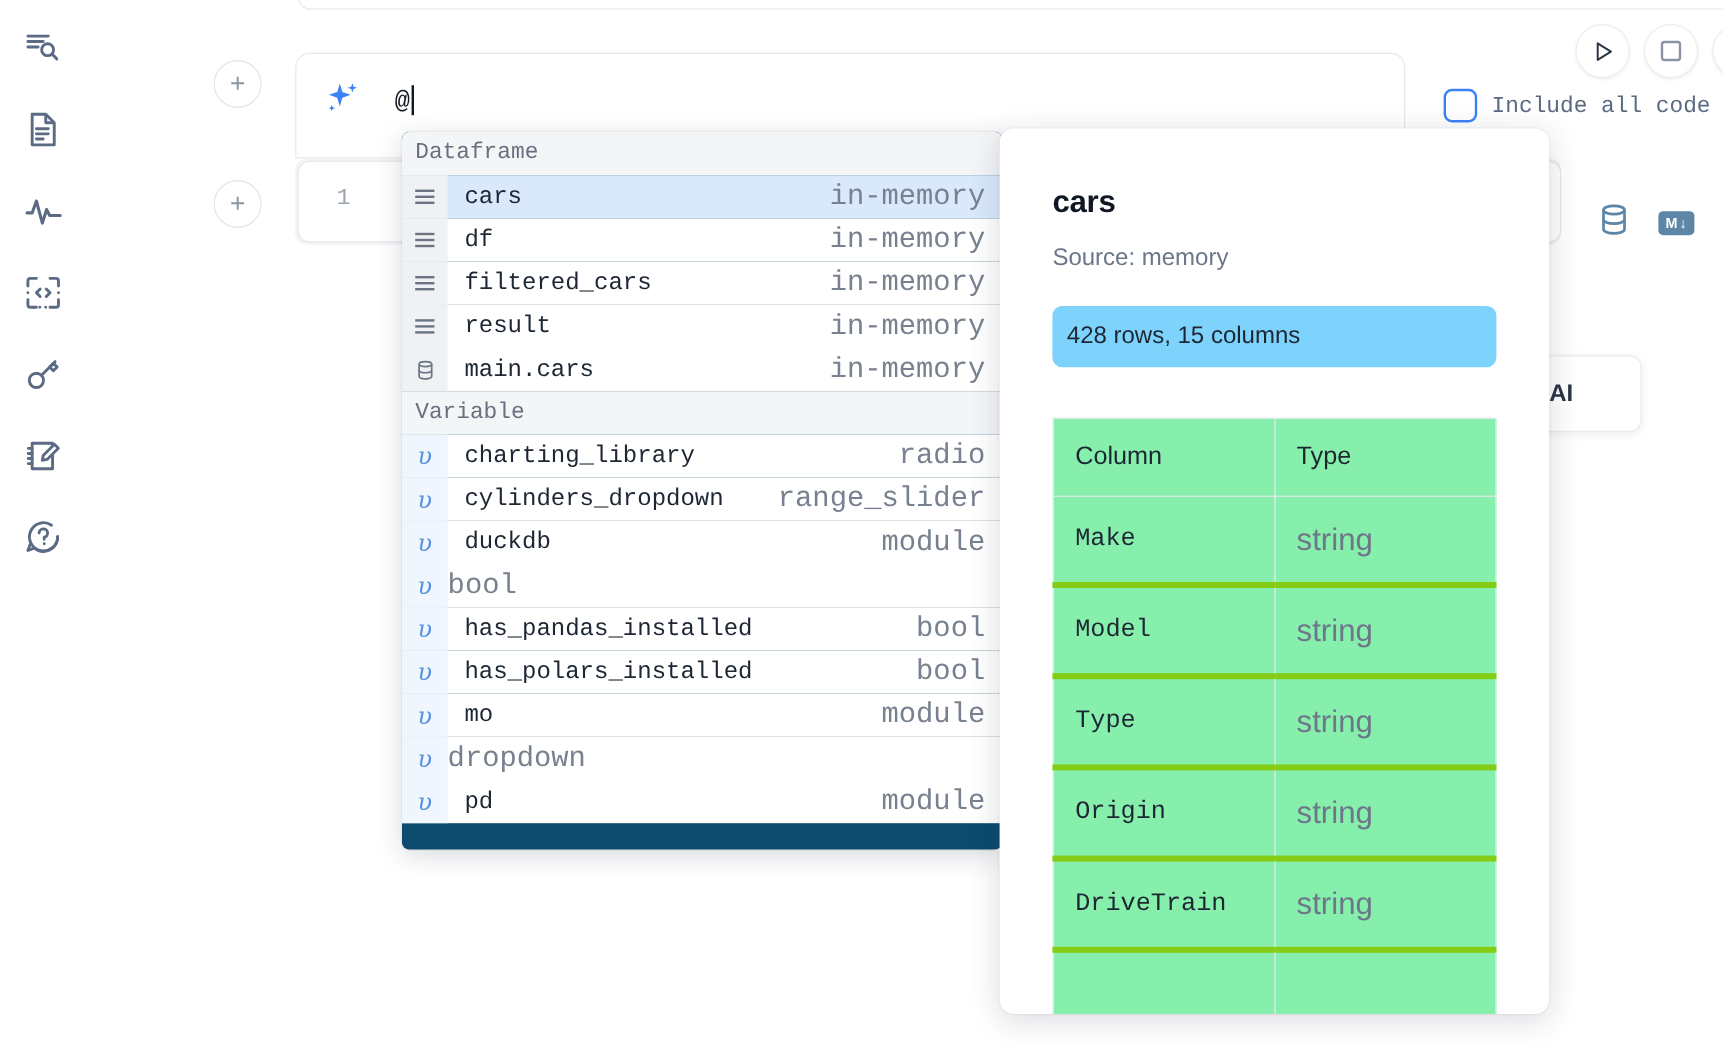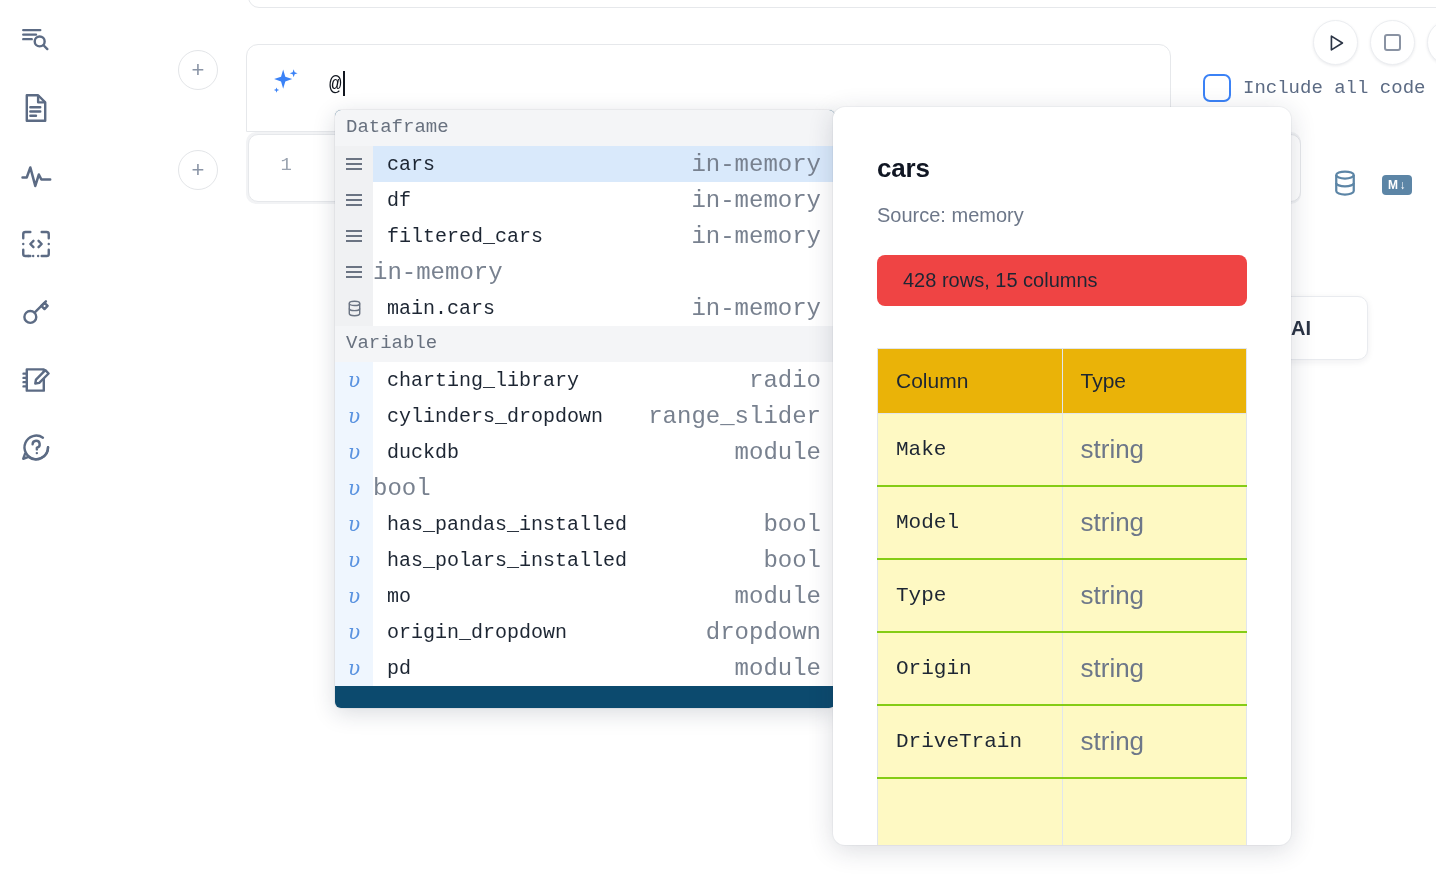--- a/index.html
+++ b/index.html
@@ -149,35 +149,35 @@
   
   .prev {
     position: absolute; left: 833px; top: 107px; width: 458px; height: 738px;
     background: #fff; border-radius: 12px;
     box-shadow: 0 5px 26px rgba(30,40,65,.16), 0 0 0 1px rgba(30,40,65,.04);
     overflow: hidden; padding: 46px 44px 0 44px;
   }
   .prev-title { font-size: 26px; font-weight: 700; color: #101623; letter-spacing: -.2px; }
   .prev-src { font-size: 20px; color: #6d7789; margin-top: 20px; }
   .prev-pill {
-    margin-top: 28px; background: #ef4444; border-radius: 8px;
-    padding: 14px 26px; font-size: 20px; color: #1d2633;
+    margin-top: 28px; background: #7dd3fc; border-radius: 8px;
+    padding: 14px 12px; font-size: 20px; color: #1d2633;
   }
   .prev-table {
     margin-top: 42px; width: 370px; border-collapse: collapse;
     border: 1px solid #e1e6ed; table-layout: fixed;
   }
   .prev-table th {
-    background: #eab308; text-align: left; font-weight: 400;
+    background: #86efac; text-align: left; font-weight: 400;
     font-size: 21px; color: #1d2633; padding: 20px 18px;
     border-right: 1px solid #e1e6ed; border-bottom: 1px solid #e1e6ed;
   }
   .prev-table td {
     padding: 20px 18px; border-right: 1px solid #e1e6ed;
-    border-bottom: 2px solid #84cc16; background: #fef9c3;
+    border-bottom: 5px solid #84cc16; background: #86efac;
   }
   .prev-table td.col {
     font-family: "Liberation Mono", monospace; font-size: 21px; color: #1d2633;
   }
   .prev-table td.typ { font-size: 26px; color: #6d7789; }
   .prev-table th:last-child, .prev-table td:last-child { border-right: none; }
 </style>
 </head>
 <body>
 
@@ -327,20 +327,21 @@
         <span class="ac-meta">in-memory</span>
       </div>
       <div class="ac-item">
         <span class="ac-gut">
           <span class="hamb">
             <i></i>
             <i></i>
             <i></i>
           </span>
         </span>
+        <span class="ac-label">result</span>
         <span class="ac-meta">in-memory</span>
       </div>
       <div class="ac-item">
         <span class="ac-gut">
           <svg width="19" height="19" viewBox="0 0 24 24" fill="none" stroke="currentColor" stroke-width="1.8">
             <ellipse cx="12" cy="5.6" rx="6.6" ry="2.7"></ellipse>
             <path d="M5.4 5.6v12.8c0 1.5 2.96 2.7 6.6 2.7s6.6-1.2 6.6-2.7V5.6"></path>
             <path d="M5.4 12c0 1.5 2.96 2.7 6.6 2.7s6.6-1.2 6.6-2.7"></path>
           </svg>
         </span>
@@ -393,21 +394,20 @@
         <span class="ac-gut var">
           <span style="font-family:'DejaVu Serif',serif;font-style:italic;font-size:20px;">υ</span>
         </span>
         <span class="ac-label">mo</span>
         <span class="ac-meta">module</span>
       </div>
       <div class="ac-item">
         <span class="ac-gut var">
           <span style="font-family:'DejaVu Serif',serif;font-style:italic;font-size:20px;">υ</span>
         </span>
-        <span class="ac-label">origin_dropdown</span>
         <span class="ac-meta">dropdown</span>
       </div>
       <div class="ac-item">
         <span class="ac-gut var">
           <span style="font-family:'DejaVu Serif',serif;font-style:italic;font-size:20px;">υ</span>
         </span>
         <span class="ac-label">pd</span>
         <span class="ac-meta">module</span>
       </div>
     </div>

